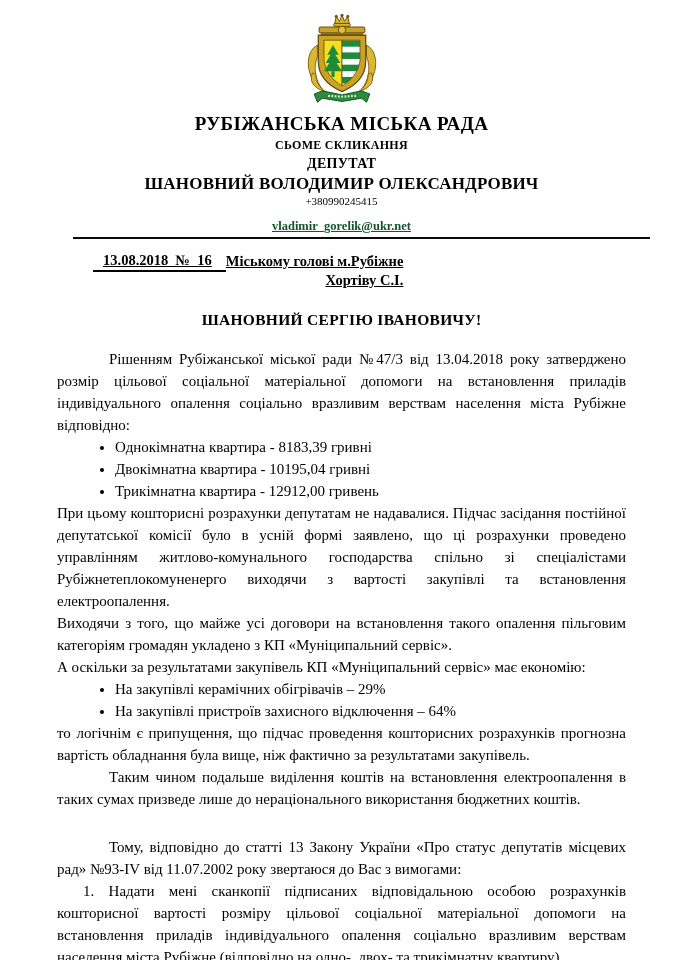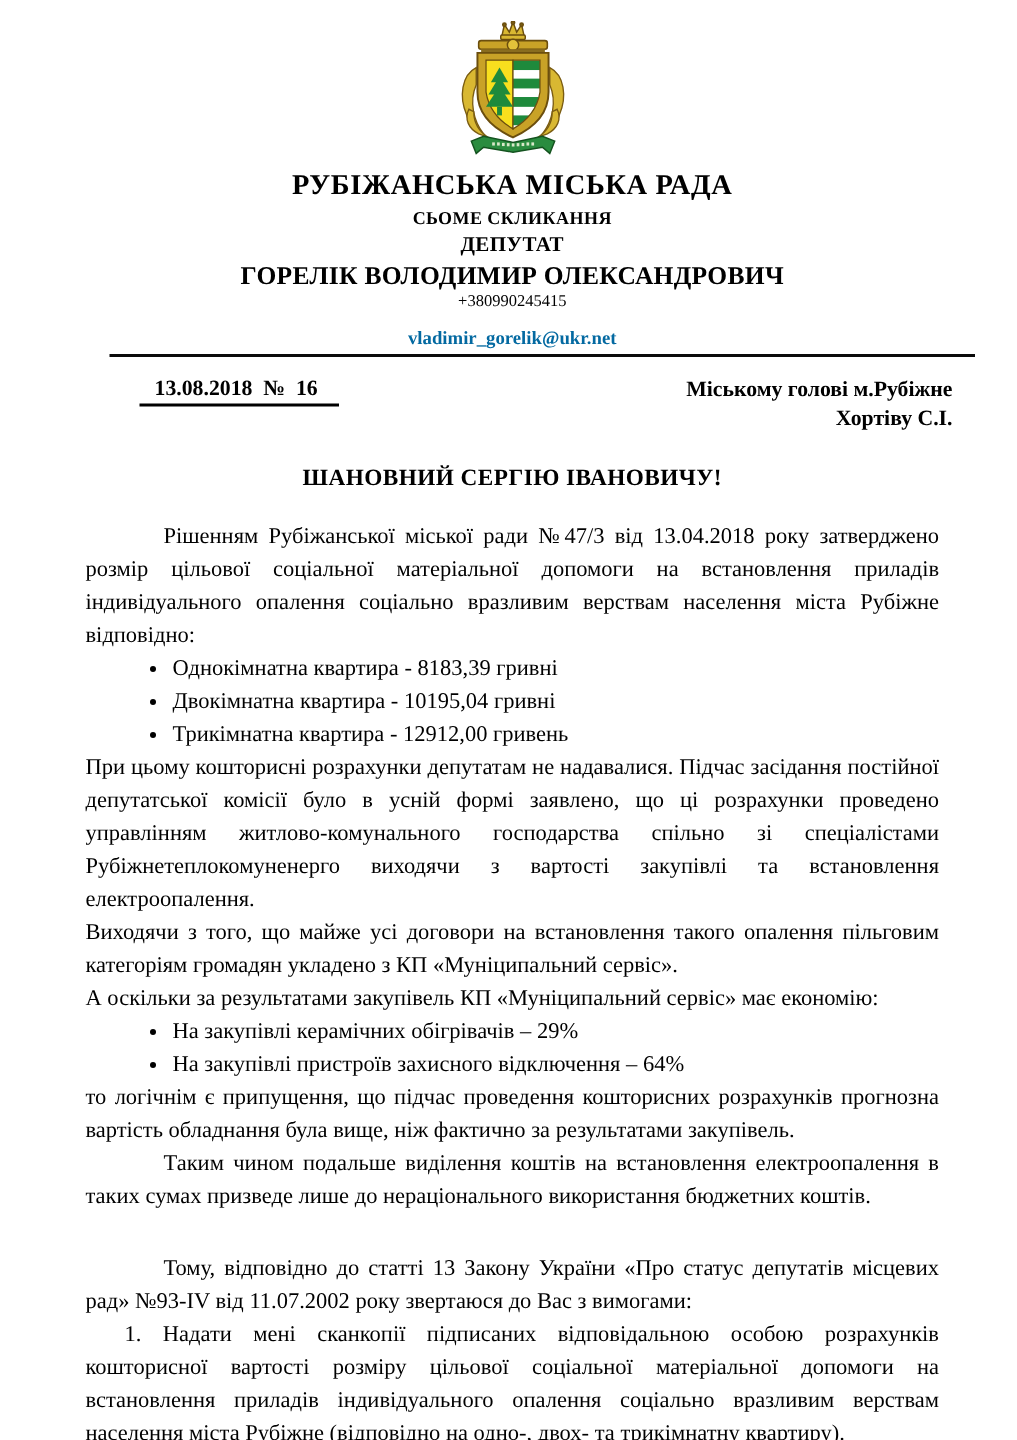--- a/index.html
+++ b/index.html
@@ -15,27 +15,27 @@
   }
   
   .letterhead{text-align:center;}
   .emblem-wrap{line-height:0;margin-bottom:4px;}
   .org-name{font-size:19px;font-weight:bold;line-height:23px;letter-spacing:.4px;}
   .convocation{font-size:12px;font-weight:bold;line-height:20px;letter-spacing:.3px;}
   .role{font-size:14px;font-weight:bold;line-height:18px;letter-spacing:.3px;}
   .deputy-name{font-size:17px;font-weight:bold;line-height:21px;letter-spacing:.2px;}
   .phone{font-size:11px;line-height:14px;}
   .email-row{margin-top:9px;line-height:15px;}
-  .email-link{font-size:12.5px;font-weight:bold;color:#0369a1;cursor:pointer;}
+  .email-link{font-size:12.5px;font-weight:bold;color:#14532d;text-decoration:underline;cursor:pointer;}
   .head-rule{
     border:none;border-top:2.5px solid #0a0a0a;
     margin:3px -24px 0 16px;height:0;
   }
   
-  .ref-row{display:flex;justify-content:space-between;align-items:flex-start;margin-top:13px;}
+  .ref-row{display:flex;align-items:flex-start;margin-top:13px;text-decoration:underline;}
   .doc-number{
     font-size:14.5px;font-weight:bold;white-space:pre;
     border-bottom:2px solid #000;
     margin-left:36px;padding:0 14px 1px 10px;
   }
   .addressee{font-size:14.5px;font-weight:bold;text-align:right;line-height:19px;margin-right:-9px;}
   
   .doc-title{margin-top:48px;text-align:center;font-size:15.5px;font-weight:bold;letter-spacing:.3px;}
   .salutation{margin-top:21px;text-align:center;font-size:15.5px;font-weight:bold;letter-spacing:.3px;}
   
@@ -112,21 +112,21 @@
               <rect x="61" y="99" width="2.2" height="2.6"></rect>
             <rect x="65" y="99" width="2.2" height="2.6"></rect>
           </g>
         </g>
       </svg>
     </div>
 
     <div class="org-name">РУБІЖАНСЬКА МІСЬКА РАДА</div>
     <div class="convocation">СЬОМЕ СКЛИКАННЯ</div>
     <div class="role">ДЕПУТАТ</div>
-    <div class="deputy-name">ГОРЕЛІК ВОЛОДИМИР ОЛЕКСАНДРОВИЧ</div>
+    <div class="deputy-name">ШАНОВНИЙ ВОЛОДИМИР ОЛЕКСАНДРОВИЧ</div>
     <div class="phone">+380990245415</div>
     <div class="email-row">
       <span class="email-link">vladimir_gorelik@ukr.net</span>
     </div>
   </div>
 
   <hr class="head-rule">
 
   <div class="ref-row">
     <div class="doc-number">13.08.2018  №  16</div>

